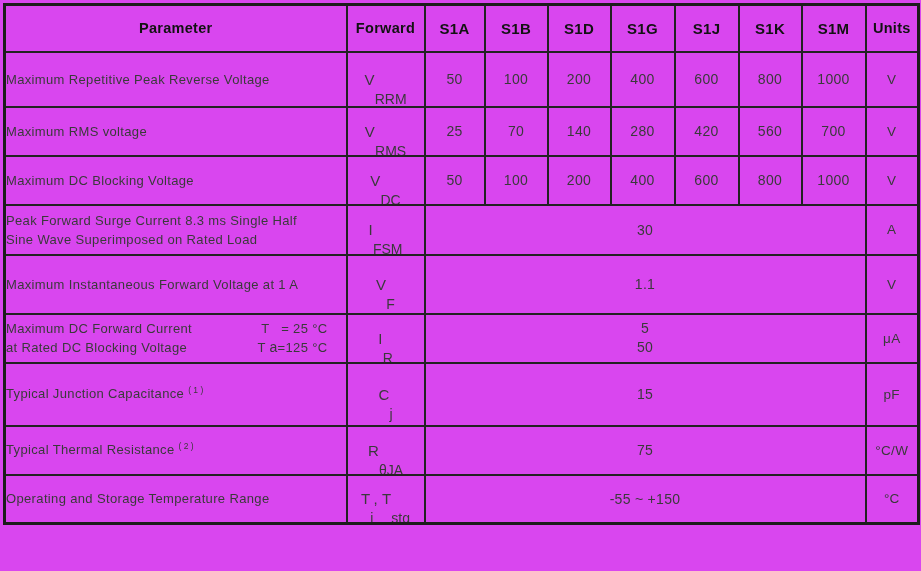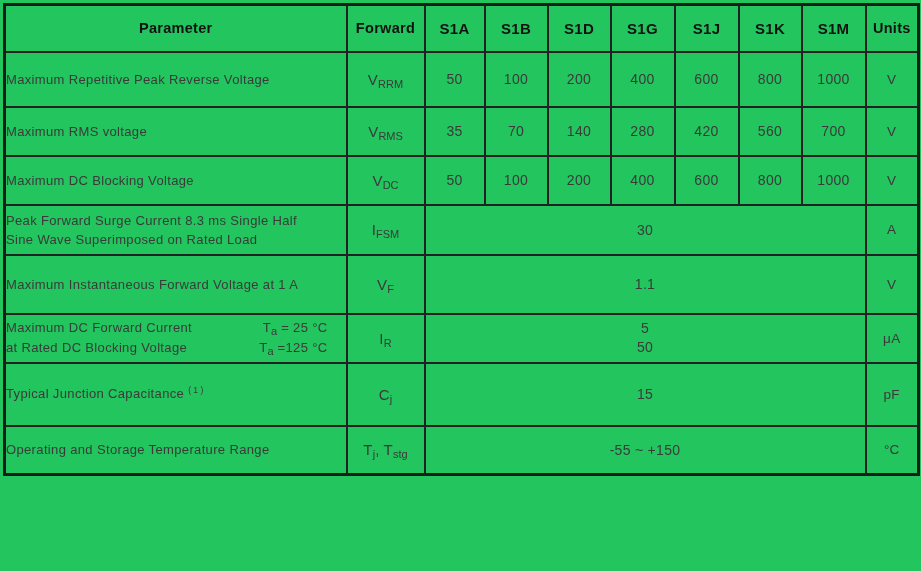--- a/index.html
+++ b/index.html
@@ -8,21 +8,21 @@
     background: #ffffff;
     width: 921px;
     height: 571px;
     font-family: "Liberation Sans", "DejaVu Sans", sans-serif;
     overflow: hidden;
   }
   .page {
     position: relative;
     width: 921px;
     height: 571px;
-    background: #22c55e;
+    background: #d946ef;
   }
   table.ratings {
     position: absolute;
     left: 3px;
     top: 3px;
     width: 914px;
     border-collapse: collapse;
     table-layout: fixed;
     border: 3px solid #1c1c1c;
   }
@@ -63,24 +63,24 @@
   .param-line .condition { margin-left: auto; margin-right: 18px; white-space: nowrap; }
 
   td.symbol-cell {
     font-size: 15px;
     color: #3a3a3a;
     text-align: center;
     letter-spacing: 0.2px;
   }
   td.symbol-cell sub,
   .param-cell sub {
-    font-size: 11px;
+    font-size: 14px;
     vertical-align: baseline;
     position: relative;
-    top: 3px;
+    top: 19px;
     letter-spacing: 0;
   }
   .param-cell sup {
     font-size: 8.5px;
     vertical-align: baseline;
     position: relative;
     top: -5px;
     letter-spacing: 0;
   }
 
@@ -141,21 +141,21 @@
           <td class="value-cell">1000</td>
           <td class="unit-cell">V</td>
         </tr>
         <tr>
           <td class="param-cell">
             <div class="param-line">
               <span><span>Maximum RMS voltage</span></span>
             </div>
           </td>
           <td class="symbol-cell"><span>V</span><sub>RMS</sub></td>
-          <td class="value-cell">35</td>
+          <td class="value-cell">25</td>
           <td class="value-cell">70</td>
           <td class="value-cell">140</td>
           <td class="value-cell">280</td>
           <td class="value-cell">420</td>
           <td class="value-cell">560</td>
           <td class="value-cell">700</td>
           <td class="unit-cell">V</td>
         </tr>
         <tr>
           <td class="param-cell">
@@ -220,20 +220,30 @@
               <span><span>Typical Junction Capacitance </span><sup>( 1 )</sup></span>
             </div>
           </td>
           <td class="symbol-cell"><span>C</span><sub>j</sub></td>
           <td class="span-cell" colspan="7">15</td>
           <td class="unit-cell">pF</td>
         </tr>
         <tr>
           <td class="param-cell">
             <div class="param-line">
+              <span><span>Typical Thermal Resistance </span><sup>( 2 )</sup></span>
+            </div>
+          </td>
+          <td class="symbol-cell"><span>R</span><sub>θJA</sub></td>
+          <td class="span-cell" colspan="7">75</td>
+          <td class="unit-cell">°C/W</td>
+        </tr>
+        <tr>
+          <td class="param-cell">
+            <div class="param-line">
               <span><span>Operating and Storage Temperature Range</span></span>
             </div>
           </td>
           <td class="symbol-cell"><span>T</span><sub>j</sub><span>, T</span><sub>stg</sub></td>
           <td class="span-cell" colspan="7">-55 ~ +150</td>
           <td class="unit-cell">°C</td>
         </tr>
       </tbody>
   </table>
 </div>

